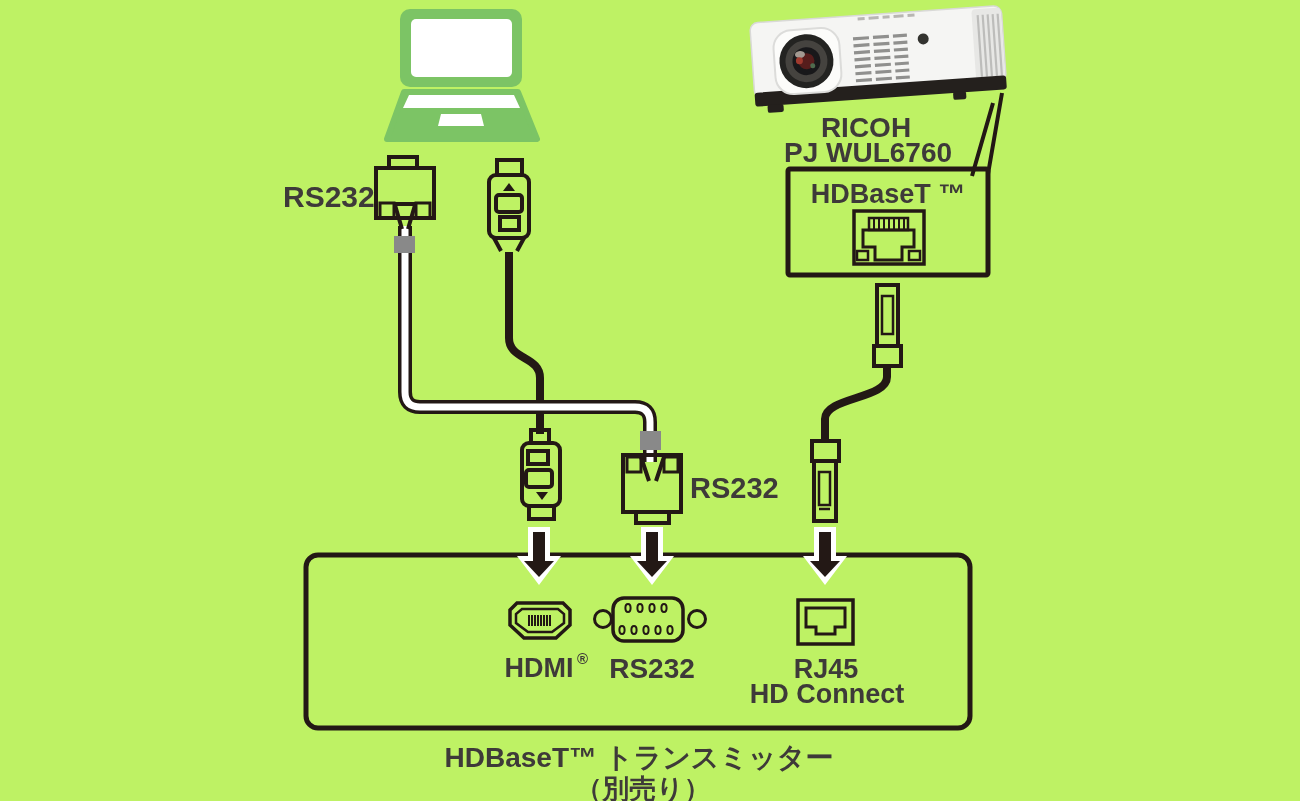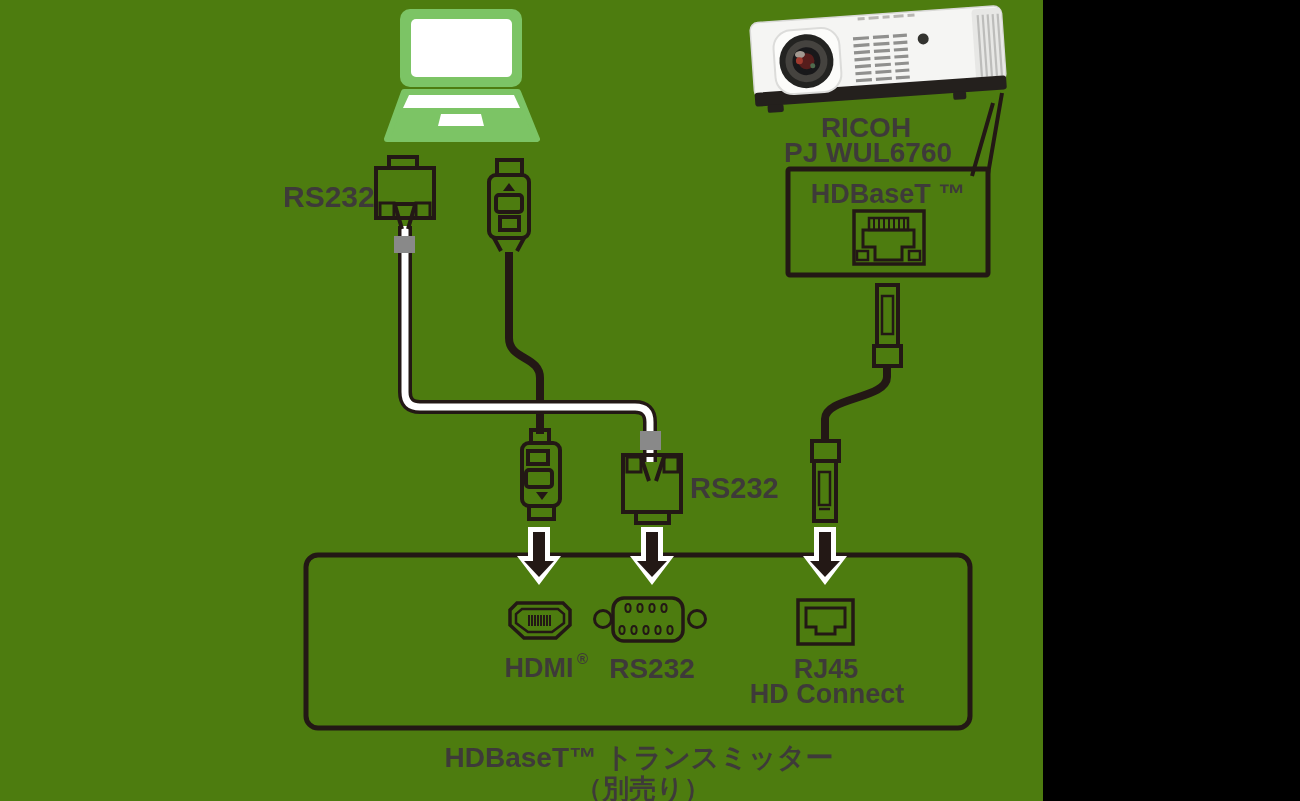--- a/index.html
+++ b/index.html
@@ -1,16 +1,16 @@
 <!DOCTYPE html>
 <html><head>
 <meta charset="utf-8">
 <style>
   html,body{margin:0;padding:0;background:#000;}
-  .stage{position:relative;width:1043px;height:801px;background:#4d7c0f;overflow:hidden;}
+  .stage{position:relative;width:1300px;height:801px;background:#bef264;overflow:hidden;}
   svg{display:block;}
   
   .s2 {stroke:#231815;stroke-width:2;fill:none;}
   .s25{stroke:#231815;stroke-width:2.5;fill:none;}
   .s3 {stroke:#231815;stroke-width:3;fill:none;}
   .s35{stroke:#231815;stroke-width:3.5;fill:none;}
   .s4 {stroke:#231815;stroke-width:4;fill:none;}
   .s5 {stroke:#231815;stroke-width:5;fill:none;}
   .fd {fill:#231815;}
   .t  {font-family:"Liberation Sans","DejaVu Sans",sans-serif;font-weight:700;fill:#3e3a39;}

